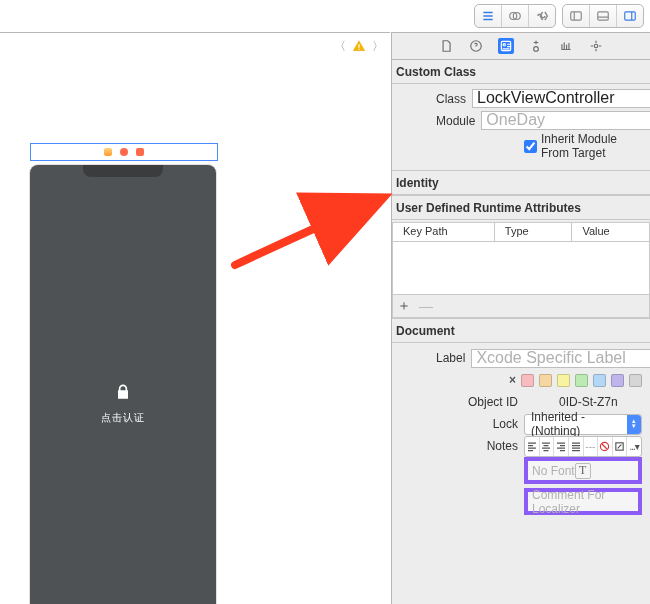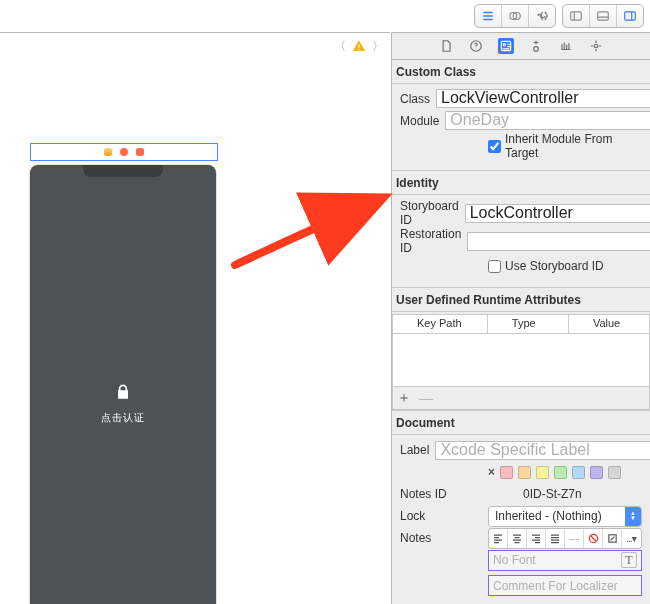--- a/index.html
+++ b/index.html
@@ -41,21 +41,21 @@
   .insp-tabs span.sel{background:#2f7dff;color:#fff;}
   .insp-tabs svg{width:14px;height:14px;}
 
   .section-title{
     font-weight:600;padding:5px 8px 4px 4px;border-bottom:1px solid var(--section-border);
     border-top:1px solid var(--section-border);
   }
   .section-title.first{border-top:none;}
   .section-body{padding:4px 8px 10px 8px;}
   .form-row{display:flex;align-items:center;min-height:22px;gap:6px;}
-  .form-row label{width:82px;color:#333;}
+  .form-row label{width:82px;text-align:right;color:#333;margin-left:36px;}
   input[type=text].field{
     flex:1;height:19px;border:1px solid #bdbdbd;border-radius:0;padding:0 4px;background:#fff;
     font-family:inherit;font-size:16px;box-sizing:border-box;color:#222;
   }
   input[type=text].field::placeholder{color:#b0b0b0;}
   .combo{display:flex;flex:1;}
   .combo input{border-right:none;}
   .combo-btn{
     width:18px;height:19px;background:var(--btn-blue);border:1px solid #3a7be8;border-left:none;
     display:flex;align-items:center;justify-content:center;color:#fff;font-size:9px;
@@ -64,37 +64,37 @@
     flex:1;height:19px;border:1px solid #bdbdbd;border-radius:3px;display:flex;align-items:center;justify-content:space-between;
     padding:0 0 0 6px;background:#fff;font-size:12px;
   }
   .select .chev{width:16px;height:100%;background:var(--btn-blue);border-radius:0 3px 3px 0;display:flex;flex-direction:column;align-items:center;justify-content:center;color:#fff;font-size:6px;line-height:5px;}
   .check{display:flex;align-items:center;gap:4px;flex:1;}
   .check input{accent-color:var(--blue);margin:0;}
 
   
   .rtattr{margin-top:2px;}
   .thead{display:flex;border:1px solid var(--section-border);background:#fff;font-size:11px;height:18px;}
-  .thead div{flex:1;padding:2px 24px;border-right:1px solid var(--section-border);}
+  .thead div{flex:1;padding:2px 10px;border-right:1px solid var(--section-border);}
   .thead div:last-child{border-right:none;}
   .tbody{height:52px;background:#fff;border:1px solid var(--section-border);border-top:none;}
   .tfoot{display:flex;align-items:center;gap:8px;padding:2px 4px;border-left:1px solid var(--section-border);border-right:1px solid var(--section-border);border-bottom:1px solid var(--section-border);font-size:14px;color:#555;}
   .tfoot span{width:14px;text-align:center;}
 
   
   .swatches{display:flex;gap:5px;align-items:center;flex:1;}
   .swx{font-weight:600;color:#555;}
   .sw{width:13px;height:13px;border-radius:2px;box-shadow:inset 0 0 0 1px rgba(0,0,0,0.18);}
 
   .notes-seg{display:flex;flex:1;height:19px;border:1px solid #bdbdbd;border-radius:3px;overflow:hidden;background:#fff;}
   .notes-seg div{width:18px;display:flex;align-items:center;justify-content:center;border-right:1px solid #dcdcdc;font-size:10px;color:#555;}
   .notes-seg div:last-child{border-right:none;}
 
-  .font-row, .loc-row{flex:1;height:19px;border:1px solid #8b5cf6;background:#f5f5f5;
-    display:flex;align-items:center;justify-content:space-between;padding:0 4px;color:#b0b0b0;}
+  .font-row, .loc-row{flex:1;height:19px;border:4px solid #8b5cf6;background:#f5f5f5;
+    display:flex;align-items:center;justify-content:flex-start;padding:0 4px;color:#b0b0b0;}
   .loc-row{margin-top:4px;}
 
   
   .editor-bar{
     position:absolute;left:0;top:32px;right:260px;height:26px;border-top:1px solid var(--panel-border);
     border-bottom:1px solid var(--panel-border);display:flex;align-items:center;justify-content:flex-end;gap:6px;padding-right:6px;
     background:#fff;
   }
   .editor-bar .chev-l{color:#888;}
   .editor-bar .warn{width:14px;height:14px;}
@@ -263,37 +263,20 @@
     <div class="form-row">
       <label></label>
       <div class="check">
         <input type="checkbox" checked="" style="">
         <span>Inherit Module From Target</span>
       </div>
     </div>
   </div>
 
   <div class="section-title">Identity</div>
-  <div class="section-body">
-    <div class="form-row">
-      <label>Storyboard ID</label>
-      <input type="text" class="field" value="LockController" style="">
-    </div>
-    <div class="form-row">
-      <label>Restoration ID</label>
-      <input type="text" class="field" value="" style="">
-    </div>
-    <div class="form-row">
-      <label></label>
-      <div class="check">
-        <input type="checkbox" style="">
-        <span>Use Storyboard ID</span>
-      </div>
-    </div>
-  </div>
 
   <div class="section-title">User Defined Runtime Attributes</div>
   <div class="rtattr">
     <div class="thead">
       <div>Key Path</div>
       <div style="flex:0.7">Type</div>
       <div style="flex:0.7">Value</div>
     </div>
     <div class="tbody"></div>
     <div class="tfoot">
@@ -315,21 +298,21 @@
         <span class="sw" style="background:#f7bcbf"></span>
         <span class="sw" style="background:#f7d7a1"></span>
         <span class="sw" style="background:#f7f3a0"></span>
         <span class="sw" style="background:#bbeab2"></span>
         <span class="sw" style="background:#b4d7f5"></span>
         <span class="sw" style="background:#bfb5ea"></span>
         <span class="sw" style="background:#d6d6d6"></span>
       </div>
     </div>
     <div class="form-row">
-      <label>Notes ID</label>
+      <label>Object ID</label>
       <span style="flex:1;margin-left:35px;">0ID-St-Z7n</span>
     </div>
     <div class="form-row">
       <label>Lock</label>
       <div class="select">
         <span>Inherited - (Nothing)</span>
         <span class="chev">▲<br>▼</span>
       </div>
     </div>
     <div class="form-row">

